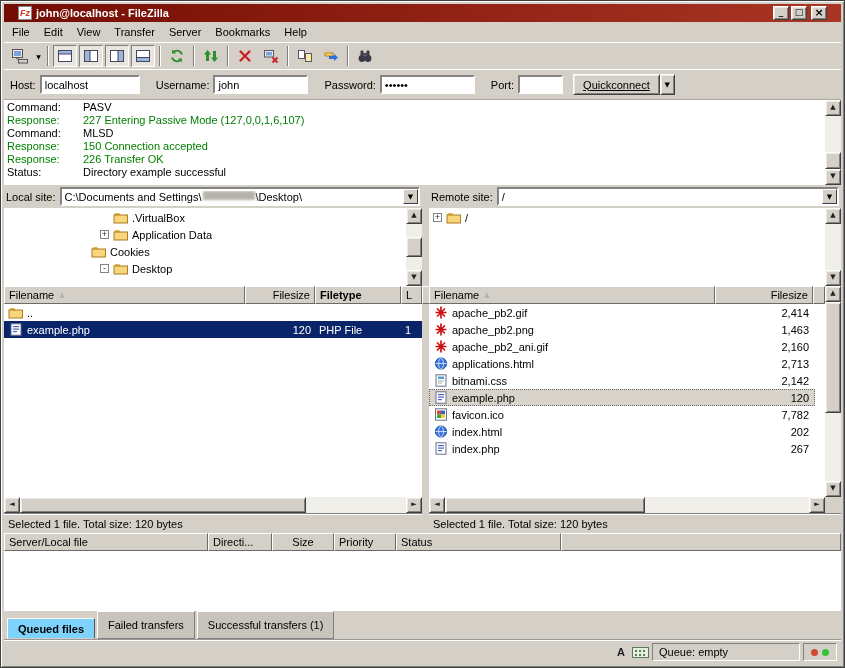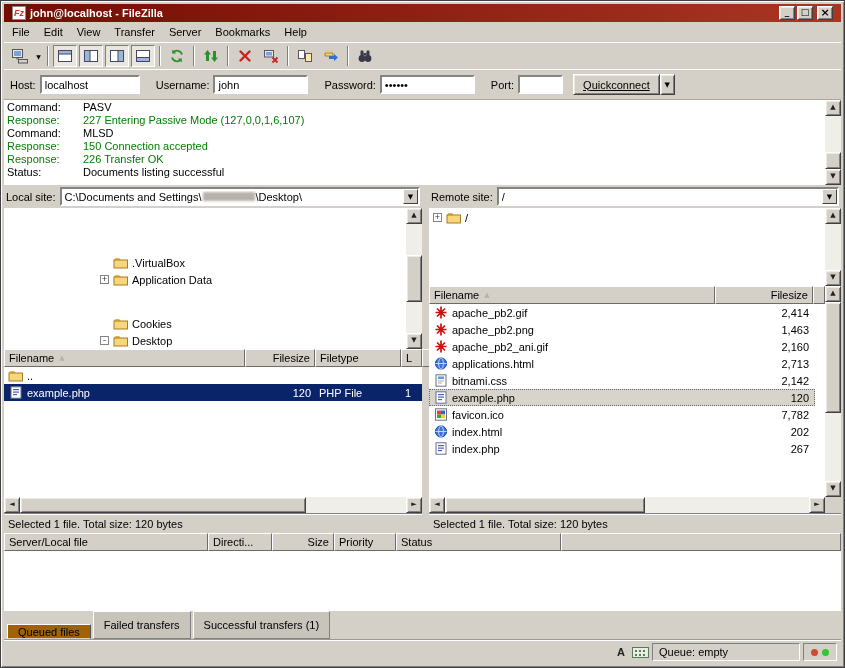--- a/index.html
+++ b/index.html
@@ -1,21 +1,21 @@
 <!DOCTYPE html>
 <html><head>
 <meta charset="utf-8">
 <style>
   *{margin:0;padding:0;box-sizing:border-box}
   body{font-family:"Liberation Sans",sans-serif;font-size:11px;color:#000;background:#fff}
   .win{width:845px;height:668px;background:#d4d0c8;border:1px solid #404040;
        box-shadow:inset 1px 1px 0 #ffffff, inset -1px -1px 0 #808080;
        padding:3px;display:flex;flex-direction:column}
   
-  .titlebar{flex:0 0 18px;background:linear-gradient(to right,#740c03,#aa3524);display:flex;align-items:center;padding:0 8px;color:#fff}
+  .titlebar{flex:0 0 18px;background:linear-gradient(to right,#740c03,#aa3524);display:flex;align-items:center;padding:0 14px;color:#fff}
   .title-icon{width:14px;height:14px;background:#fff;border:1px solid #888;color:#cf3620;font-weight:bold;font-size:9px;line-height:12px;text-align:center;font-style:italic}
   .title-text{margin-left:4px;font-weight:bold;white-space:nowrap}
   .tspacer{flex:1}
   .win-btn{width:16px;height:14px;background:#d4d0c8;border:1px solid;border-color:#fff #404040 #404040 #fff;
            box-shadow:inset 1px 1px 0 #ece9e2, inset -1px -1px 0 #808080;color:#000;font-size:9px;line-height:11px;
            text-align:center;margin-left:2px;font-weight:bold;font-family:"DejaVu Sans",sans-serif}
   .win-btn.close{margin-left:4px;font-size:11px}
   
   .menubar{flex:0 0 20px;display:flex;align-items:center;padding-left:1px}
   .menu-item{padding:2px 7px;white-space:nowrap}
@@ -57,21 +57,21 @@
   .corner{flex:0 0 16px;background:#d4d0c8}
   
   .panes{flex:1;display:flex;min-height:0}
   .pane{display:flex;flex-direction:column;min-width:0;min-height:0}
   .pane-local{flex:0 0 418px}
   .pane-remote{flex:1}
   .splitter{flex:0 0 7px}
   .site-row{flex:0 0 23px;display:flex;align-items:center;padding:2px 2px}
   .site-row>span{margin-right:4px;white-space:nowrap}
   .combo{flex:1;height:19px;background:#fff;border:2px solid;border-color:#848484 #fff #fff #848484;display:flex;align-items:center;padding-left:3px;overflow:hidden}
-  .combo-val{flex:1;white-space:nowrap;overflow:hidden;display:flex;align-items:center}
+  .combo-val{flex:1;white-space:nowrap;overflow:hidden;display:flex;}
   .combo-btn{flex:0 0 15px;height:100%;background:#d4d0c8;border:1px solid;border-color:#fff #404040 #404040 #fff;
              display:flex;align-items:center;justify-content:center;font-size:7px;font-family:"DejaVu Sans",sans-serif}
   .redact{display:inline-block;width:52px;height:9px;background:#b7b3ac;filter:blur(1.3px);margin:0 1px;border-radius:1px}
   .tree-row{flex:0 0 78px;display:flex}
   .tree{flex:1;background:#fff;overflow:hidden;padding-top:1px}
   .tree-item{height:17px;display:flex;align-items:center;white-space:nowrap}
   .exp{flex:0 0 9px;width:9px;height:9px;border:1px solid #848484;background:#fff;font-size:9px;line-height:7px;text-align:center;margin-right:4px;color:#333}
   .exp-spacer{flex:0 0 13px}
   .fic{flex:0 0 16px;width:16px;height:13px;margin-right:3px;display:inline-flex}
   .fic svg{width:16px;height:13px}
@@ -88,21 +88,21 @@
   .sel{background:#0a246a;color:#fff}
   .lrow.hl{width:386px;background:#d8d4cb;outline:1px dotted #666;outline-offset:-1px}
   .remote-mid{flex:1;display:flex;min-height:0}
   .rm-left{flex:1;display:flex;flex-direction:column;min-width:0}
   .pane-status{flex:0 0 20px;display:flex;align-items:center;padding:0 4px;border-top:1px solid #808080;box-shadow:inset 0 1px 0 #fff;white-space:nowrap;overflow:hidden}
   
   .queue-header{flex:0 0 18px;display:flex}
   .queue-body{flex:0 0 60px;background:#fff}
   .tabs{flex:0 0 21px;display:flex;align-items:flex-end;padding-left:3px;gap:2px}
   .tab{height:28px;padding:1px 10px;background:#c8c4bc;border:1px solid #808080;border-top-color:#fff;border-left-color:#fff;display:flex;align-items:center;white-space:nowrap}
-  .tab.active{height:15px;background:#a16207;font-weight:normal;border-color:#fff #555 #d4d0c8 #fff}
+  .tab.active{height:21px;background:#7dd3fc;font-weight:bold;border-color:#fff #555 #d4d0c8 #fff}
   
   .statusbar{flex:0 0 25px;display:flex;align-items:center;justify-content:flex-end;gap:3px;padding:2px 4px;border-top:1px solid #999;box-shadow:inset 0 1px 0 #fff}
   .st-icon{width:16px;height:15px;display:flex;align-items:center;justify-content:center;font-weight:bold;color:#222}
   .keypad{width:17px;height:11px;background:#e7f0e0;border:1px solid #5a7a5a;position:relative}
   .keypad::before{content:"";position:absolute;left:2px;top:2px;width:2px;height:2px;background:#5a7a5a;
         box-shadow:4px 0 #5a7a5a,8px 0 #5a7a5a,0 4px #5a7a5a,4px 4px #5a7a5a,8px 4px #5a7a5a}
   .sb-panel{height:18px;border:1px solid;border-color:#808080 #fff #fff #808080;display:flex;align-items:center;padding:0 6px;white-space:nowrap}
   .queue-panel{width:148px}
   .led-panel{width:34px;justify-content:center;gap:4px}
   .led{width:7px;height:7px;border-radius:50%}
@@ -253,21 +253,21 @@
         <div class="log-line k-response">
           <span class="log-type">Response:</span>
           <span class="log-text">150 Connection accepted</span>
         </div>
         <div class="log-line k-response">
           <span class="log-type">Response:</span>
           <span class="log-text">226 Transfer OK</span>
         </div>
         <div class="log-line k-status">
           <span class="log-type">Status:</span>
-          <span class="log-text">Documents listing successful</span>
+          <span class="log-text">Directory example successful</span>
         </div>
       </div>
     <div class="vscroll" id="logSb">
         <div class="sb-btn">▲</div>
         <div class="sb-track">
           <div class="sb-thumb" style="bottom: 0px; height: 32%;"></div>
         </div>
         <div class="sb-btn">▼</div>
       </div>
   </div>
@@ -280,41 +280,41 @@
           <span class="combo-val">
             <span>C:\Documents and Settings\</span>
               <span class="redact"></span>
               <span>\Desktop\</span>
           </span>
           <span class="combo-btn">▼</span>
         </div>
       </div>
       <div class="tree-row">
         <div class="tree" id="localTree">
-            <div class="tree-item" style="padding-left: 96px; margin-top: 45px;">
+            <div class="tree-item" style="padding-left: 96px;">
               <span class="exp-spacer"></span>
               <span class="fic">
                 <svg viewBox="0 0 16 13">
                   <path d="M1 4l1.3-2h4L7.6 4z" fill="#e9b44c"></path>
                   <rect x="1" y="4" width="13.5" height="8" fill="#f7d67c" stroke="#a97d23"></rect>
                 </svg>
               </span>
               <span class="tree-label">.VirtualBox</span>
             </div>
             <div class="tree-item" style="padding-left: 96px;">
               <span class="exp">+</span>
               <span class="fic">
                 <svg viewBox="0 0 16 13">
                   <path d="M1 4l1.3-2h4L7.6 4z" fill="#e9b44c"></path>
                   <rect x="1" y="4" width="13.5" height="8" fill="#f7d67c" stroke="#a97d23"></rect>
                 </svg>
               </span>
               <span class="tree-label">Application Data</span>
             </div>
-            <div class="tree-item" style="padding-left: 96px; margin-top: 27px;">
+            <div class="tree-item" style="padding-left: 74px;">
               <span class="exp-spacer"></span>
               <span class="fic">
                 <svg viewBox="0 0 16 13">
                   <path d="M1 4l1.3-2h4L7.6 4z" fill="#e9b44c"></path>
                   <rect x="1" y="4" width="13.5" height="8" fill="#f7d67c" stroke="#a97d23"></rect>
                 </svg>
               </span>
               <span class="tree-label">Cookies</span>
             </div>
             <div class="tree-item" style="padding-left: 96px;">
@@ -337,21 +337,21 @@
           </div>
       </div>
       <div class="list-header" id="localHeader">
           <div class="hcell" style="flex: 0 0 241px;">
             <span>Filename</span>
             <span class="sort">▲</span>
           </div>
           <div class="hcell num" style="flex: 0 0 70px;">
             <span>Filesize</span>
           </div>
-          <div class="hcell" style="flex: 0 0 86px;">
+          <div class="hcell" style="flex: 0 0 86px; font-weight: bold;">
             <span>Filetype</span>
           </div>
           <div class="hcell" style="flex: 0 0 21px;">
             <span>L</span>
           </div>
           <div class="hcell hfill"></div>
         </div>
       <div class="list" id="localList">
           <div class="lrow">
             <span class="cell" style="flex: 0 0 241px;">
@@ -578,21 +578,21 @@
     </div>
   </div>
 
   <div class="queue-header" id="queueHeader">
       <div class="hcell" style="flex: 0 0 204px;">
         <span>Server/Local file</span>
       </div>
       <div class="hcell" style="flex: 0 0 64px;">
         <span>Directi...</span>
       </div>
-      <div class="hcell num" style="flex: 0 0 62px;">
+      <div class="hcell num" style="flex: 0 0 62px; justify-content: center;">
         <span>Size</span>
       </div>
       <div class="hcell" style="flex: 0 0 62px;">
         <span>Priority</span>
       </div>
       <div class="hcell" style="flex: 0 0 165px;">
         <span>Status</span>
       </div>
       <div class="hcell hfill"></div>
     </div>

